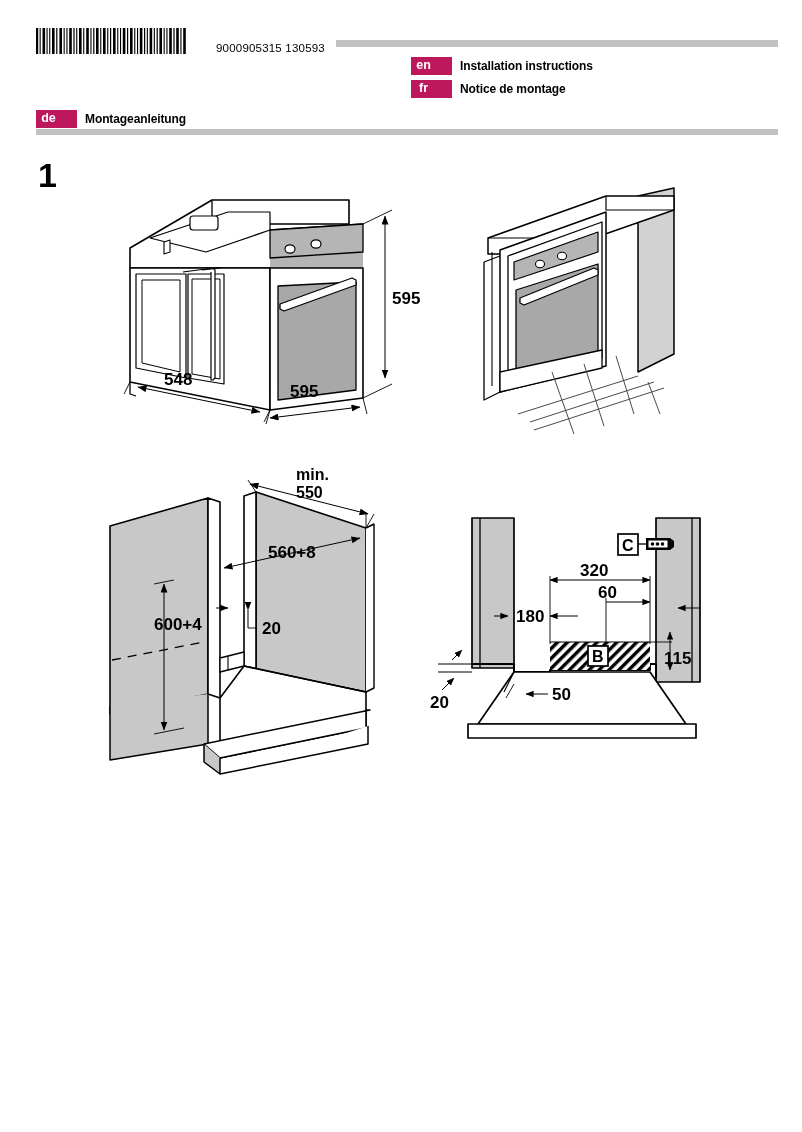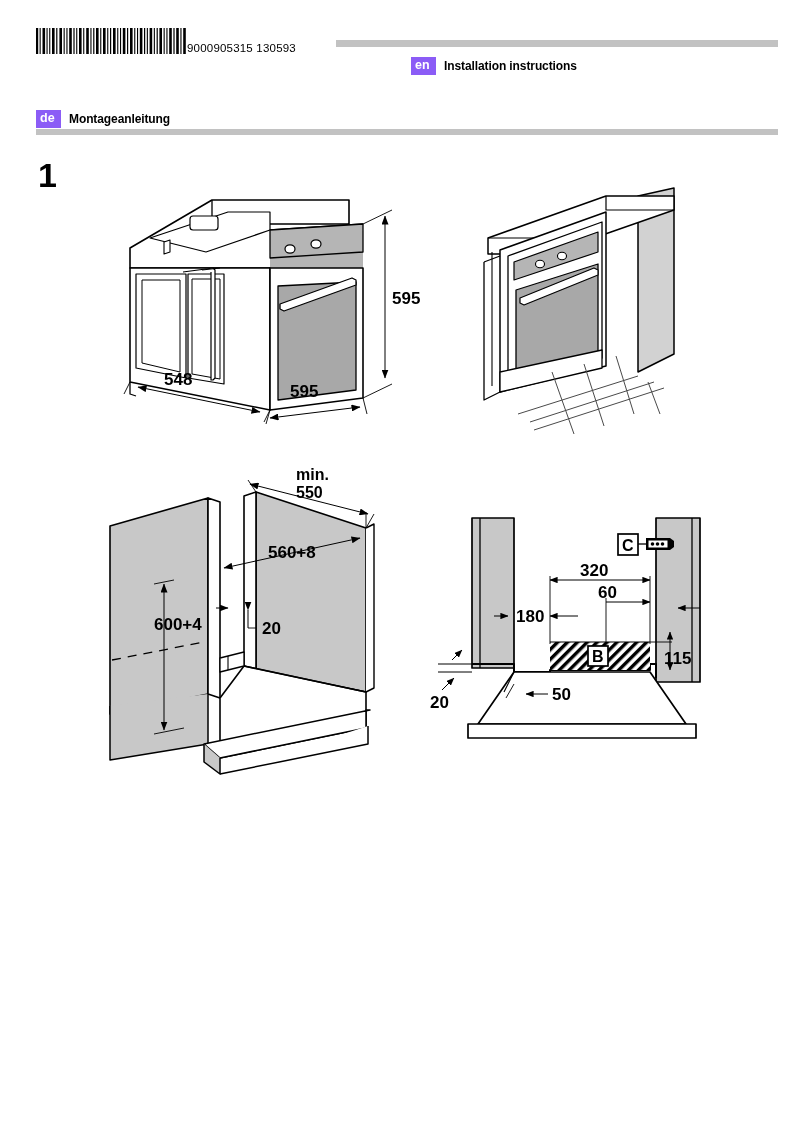--- a/index.html
+++ b/index.html
@@ -1,29 +1,29 @@
 <!DOCTYPE html>
 <html><head>
 <meta charset="utf-8">
 <style>
   html,body{margin:0;padding:0;background:#fff;}
   body{width:802px;height:1132px;font-family:"Liberation Sans",sans-serif;color:#000;position:relative;overflow:hidden;}
   .page{position:absolute;left:0;top:0;width:802px;height:1132px;}
 
   
-  .barcode-row{position:absolute;left:36px;top:28px;display:flex;align-items:flex-end;}
+  .barcode-row{position:absolute;left:36px;top:28px;display:flex;align-items:flex-end;gap:29px;}
   .barcode{height:26px;display:block;}
   .barcode-num{font-size:11.5px;letter-spacing:.2px;margin-left:1px;margin-bottom:0px;line-height:1;font-family:"Liberation Sans",sans-serif;}
   .top-bar{position:absolute;left:336px;top:40px;width:442px;height:7px;background:#c2c2c2;}
 
   .lang-de{position:absolute;left:36px;top:78px;display:flex;align-items:center;margin-top:32px;}
   .lang-right{position:absolute;left:411px;top:54px;}
   .lang-line{display:flex;align-items:center;height:23.5px;}
-  .badge{display:inline-block;background:#8b5cf6;color:#fff;font-size:12.5px;font-weight:bold;
-         line-height:15px;padding:1px 4px 2px 4px;min-width:17px;text-align:left;margin-right:8px;}
+  .badge{display:inline-block;background:#be185d;color:#fff;font-size:12.5px;font-weight:bold;
+         line-height:15px;padding:1px 20px 2px 4px;min-width:17px;text-align:center;margin-right:8px;}
   .lang-title{font-size:12px;font-weight:bold;letter-spacing:-0.1px;}
   .rule{position:absolute;left:36px;top:129px;width:742px;height:6px;background:#c2c2c2;}
 
   .step-num{position:absolute;left:38px;top:158px;font-size:34px;font-weight:bold;line-height:1;}
 
   
   .fig{position:absolute;}
   .fig svg{display:block;overflow:visible;}
   text{font-family:"Liberation Sans",sans-serif;font-weight:bold;fill:#000;}
 </style>
@@ -90,20 +90,24 @@
   <div class="lang-de">
     <span class="badge">de</span>
     <span class="lang-title">Montageanleitung</span>
   </div>
 
   <div class="lang-right">
     <div class="lang-line">
       <span class="badge">en</span>
       <span class="lang-title">Installation instructions</span>
     </div>
+    <div class="lang-line">
+      <span class="badge">fr</span>
+      <span class="lang-title">Notice de montage</span>
+    </div>
   </div>
 
   <div class="rule"></div>
 
   <div class="step-num">1</div>
 
   <div class="fig" style="left:120px;top:182px;">
     <svg width="290" height="245" viewBox="0 0 290 245">
       <defs>
         <marker id="ah" markerWidth="9" markerHeight="7" refX="8.5" refY="3.5" orient="auto">

